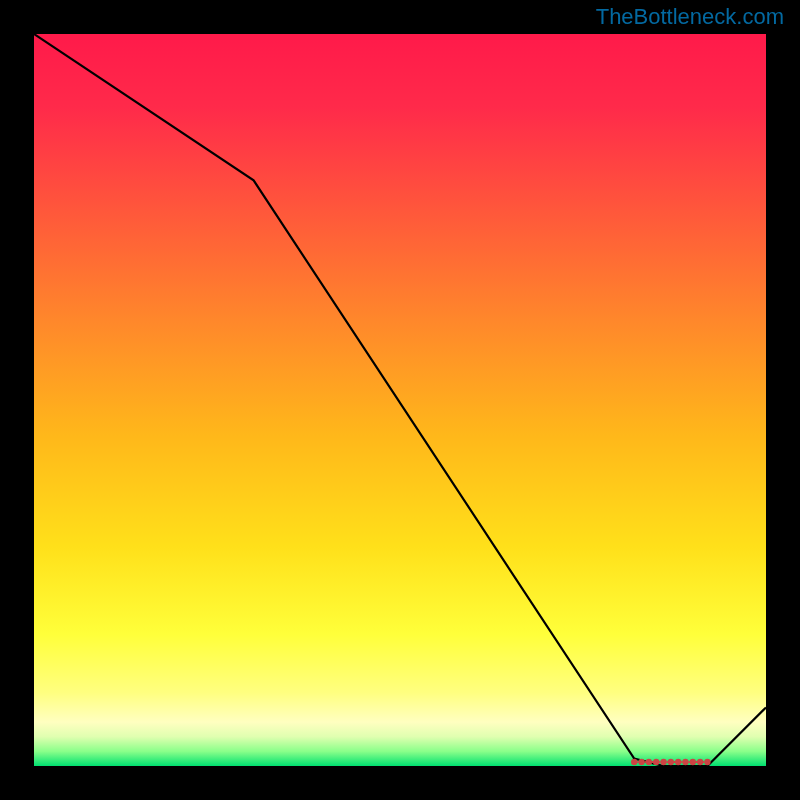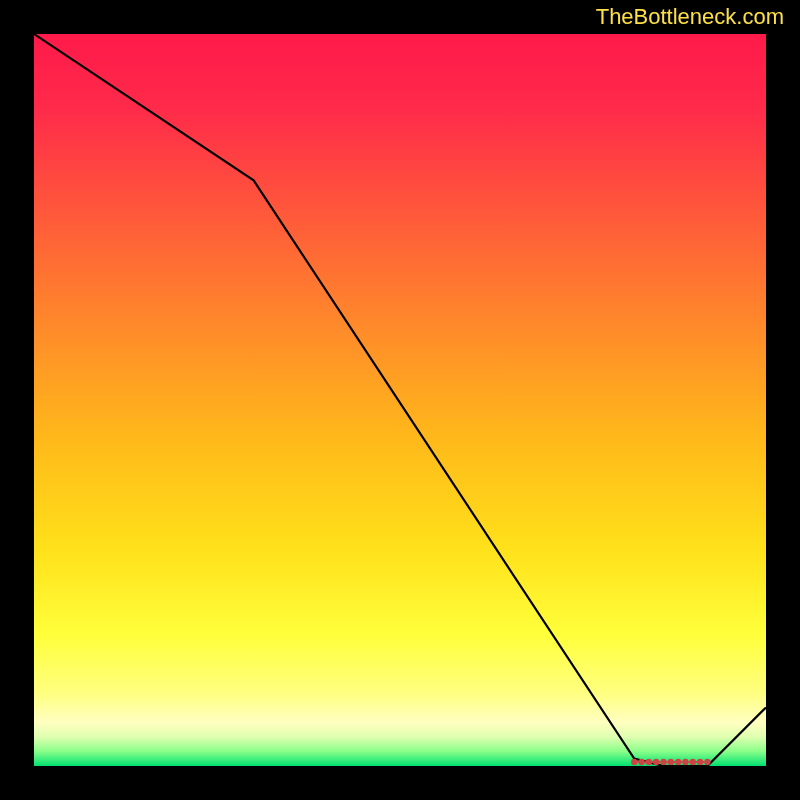--- a/index.html
+++ b/index.html
@@ -8,21 +8,21 @@
     height: 800px;
     background: #000;
     position: relative;
     font-family: Arial, sans-serif;
     overflow: hidden;
   }
   .watermark {
     position: absolute;
     top: 4px;
     right: 16px;
-    color: #fde047;
+    color: #0369a1;
     font-size: 22px;
     font-weight: 500;
     z-index: 10;
   }
   .plot-area {
     position: absolute;
     top: 32px;
     left: 32px;
     width: 736px;
     height: 736px;

